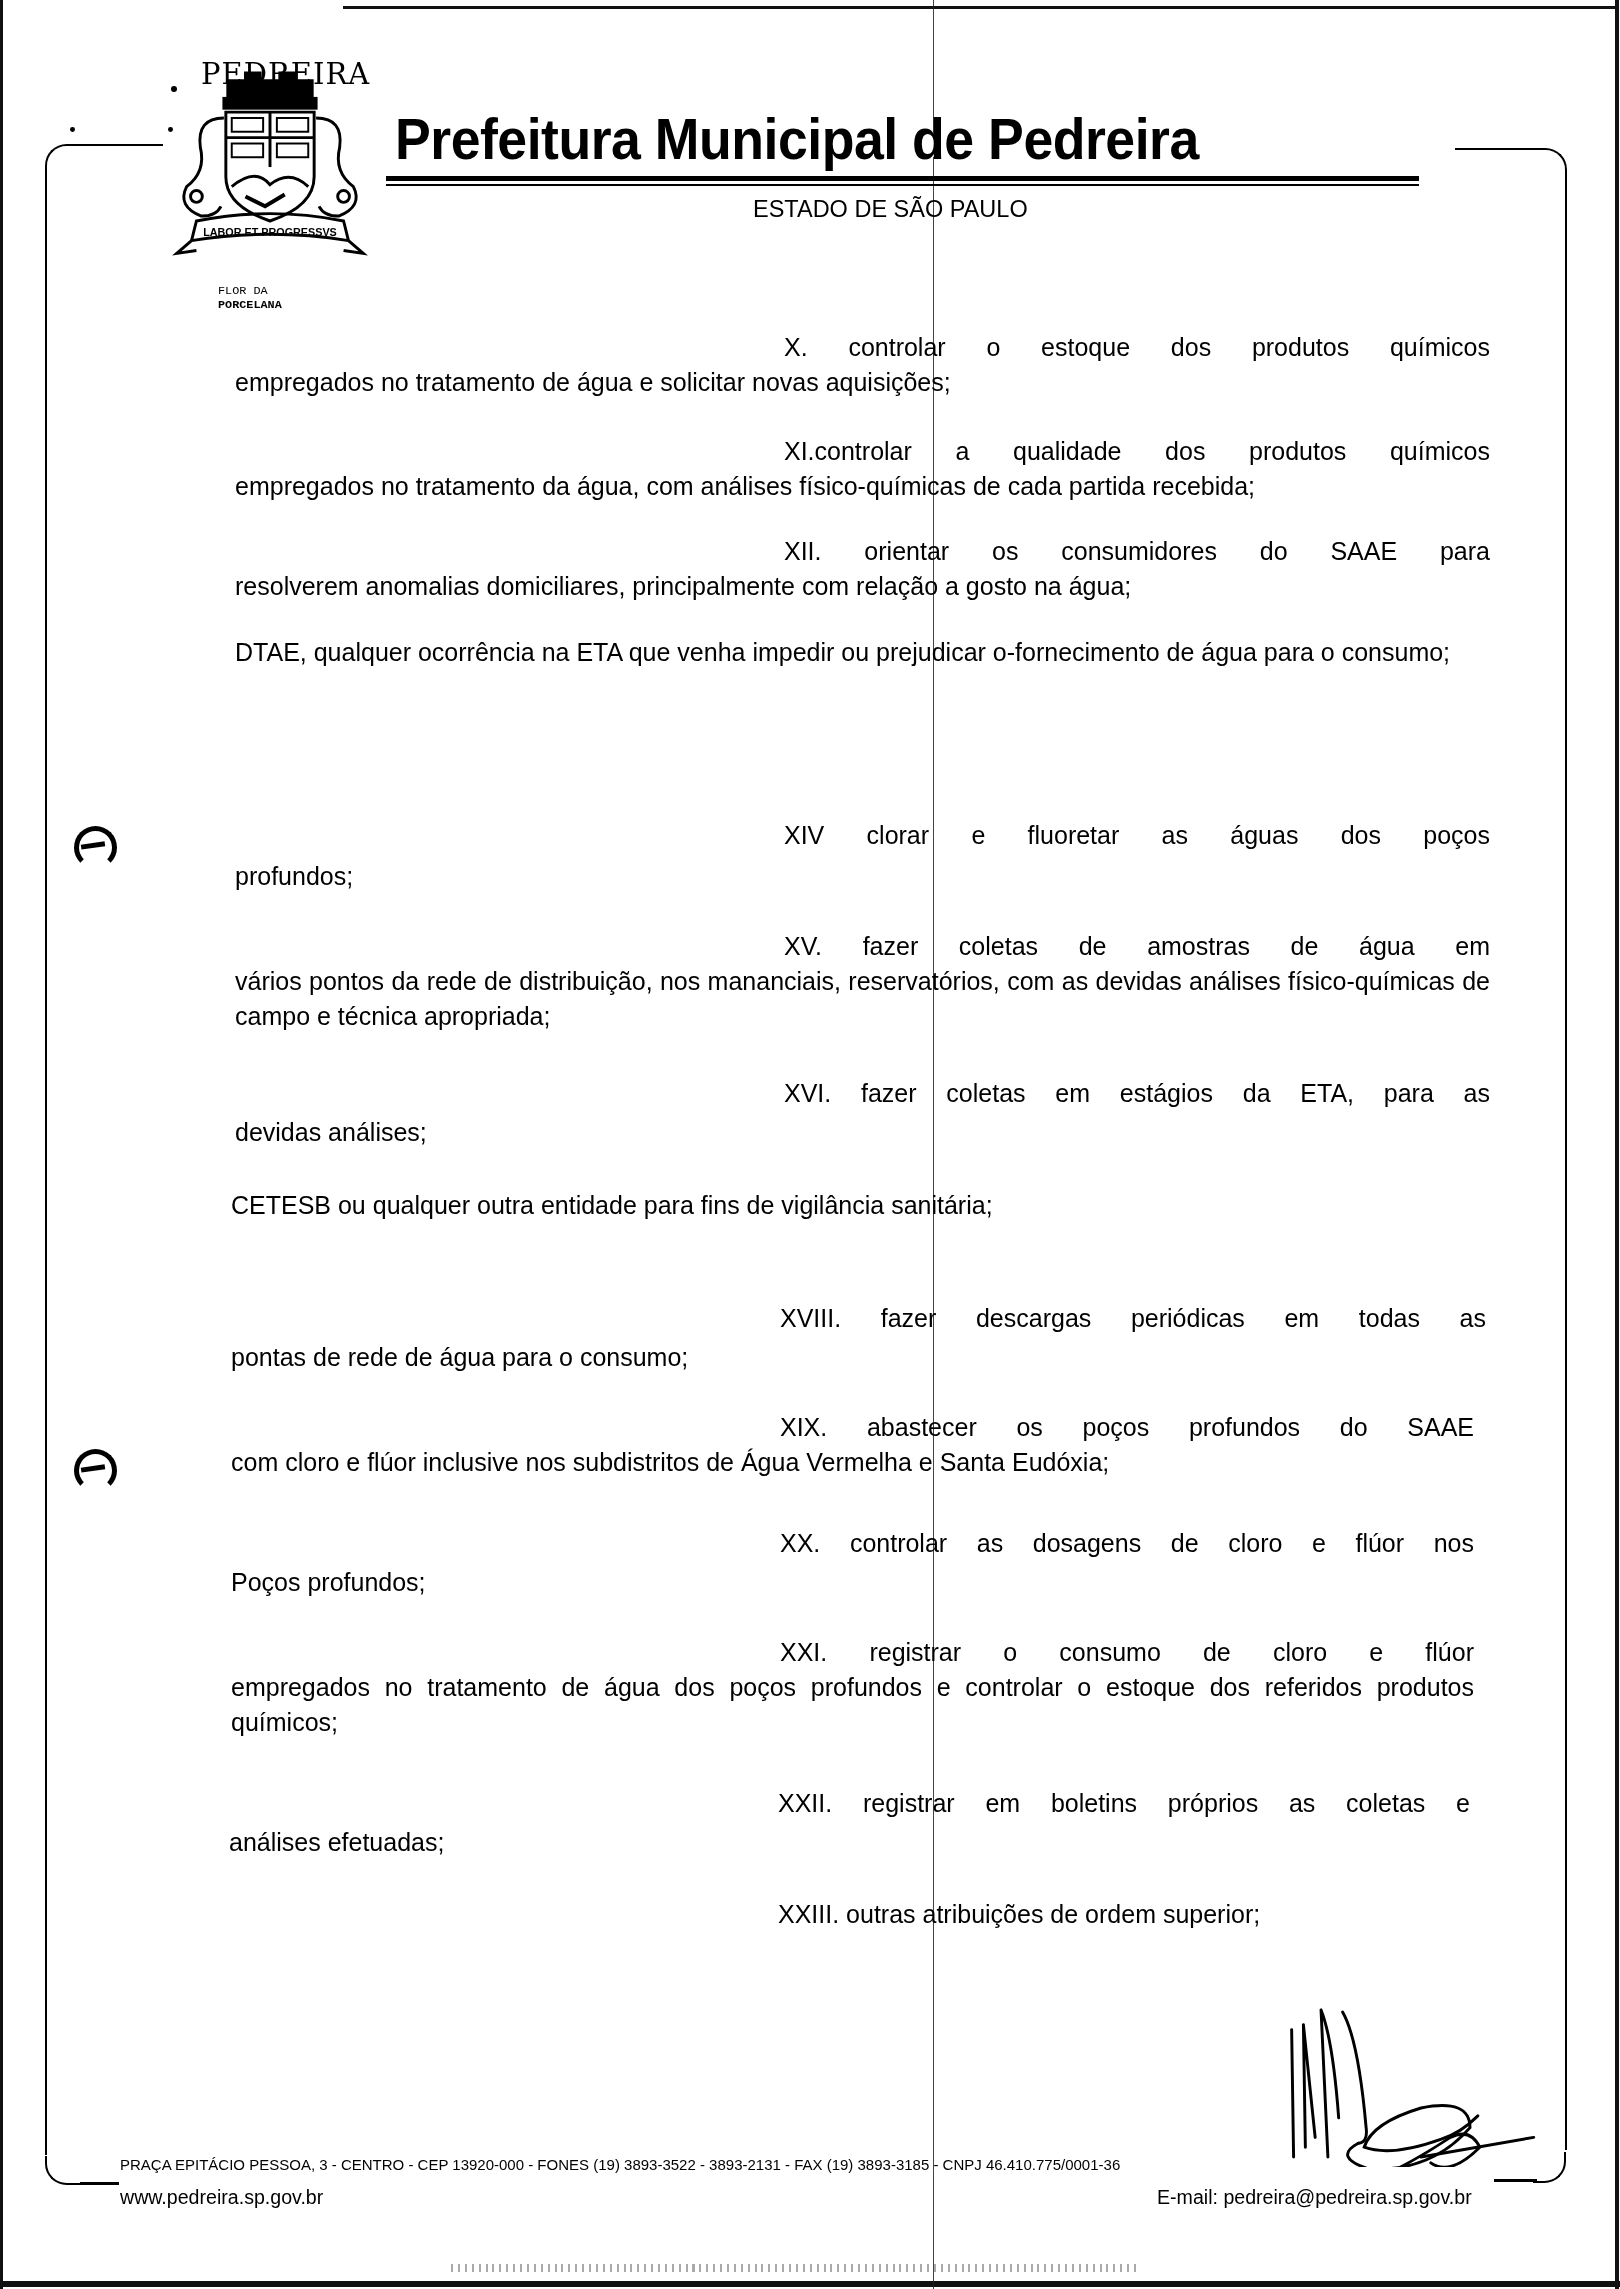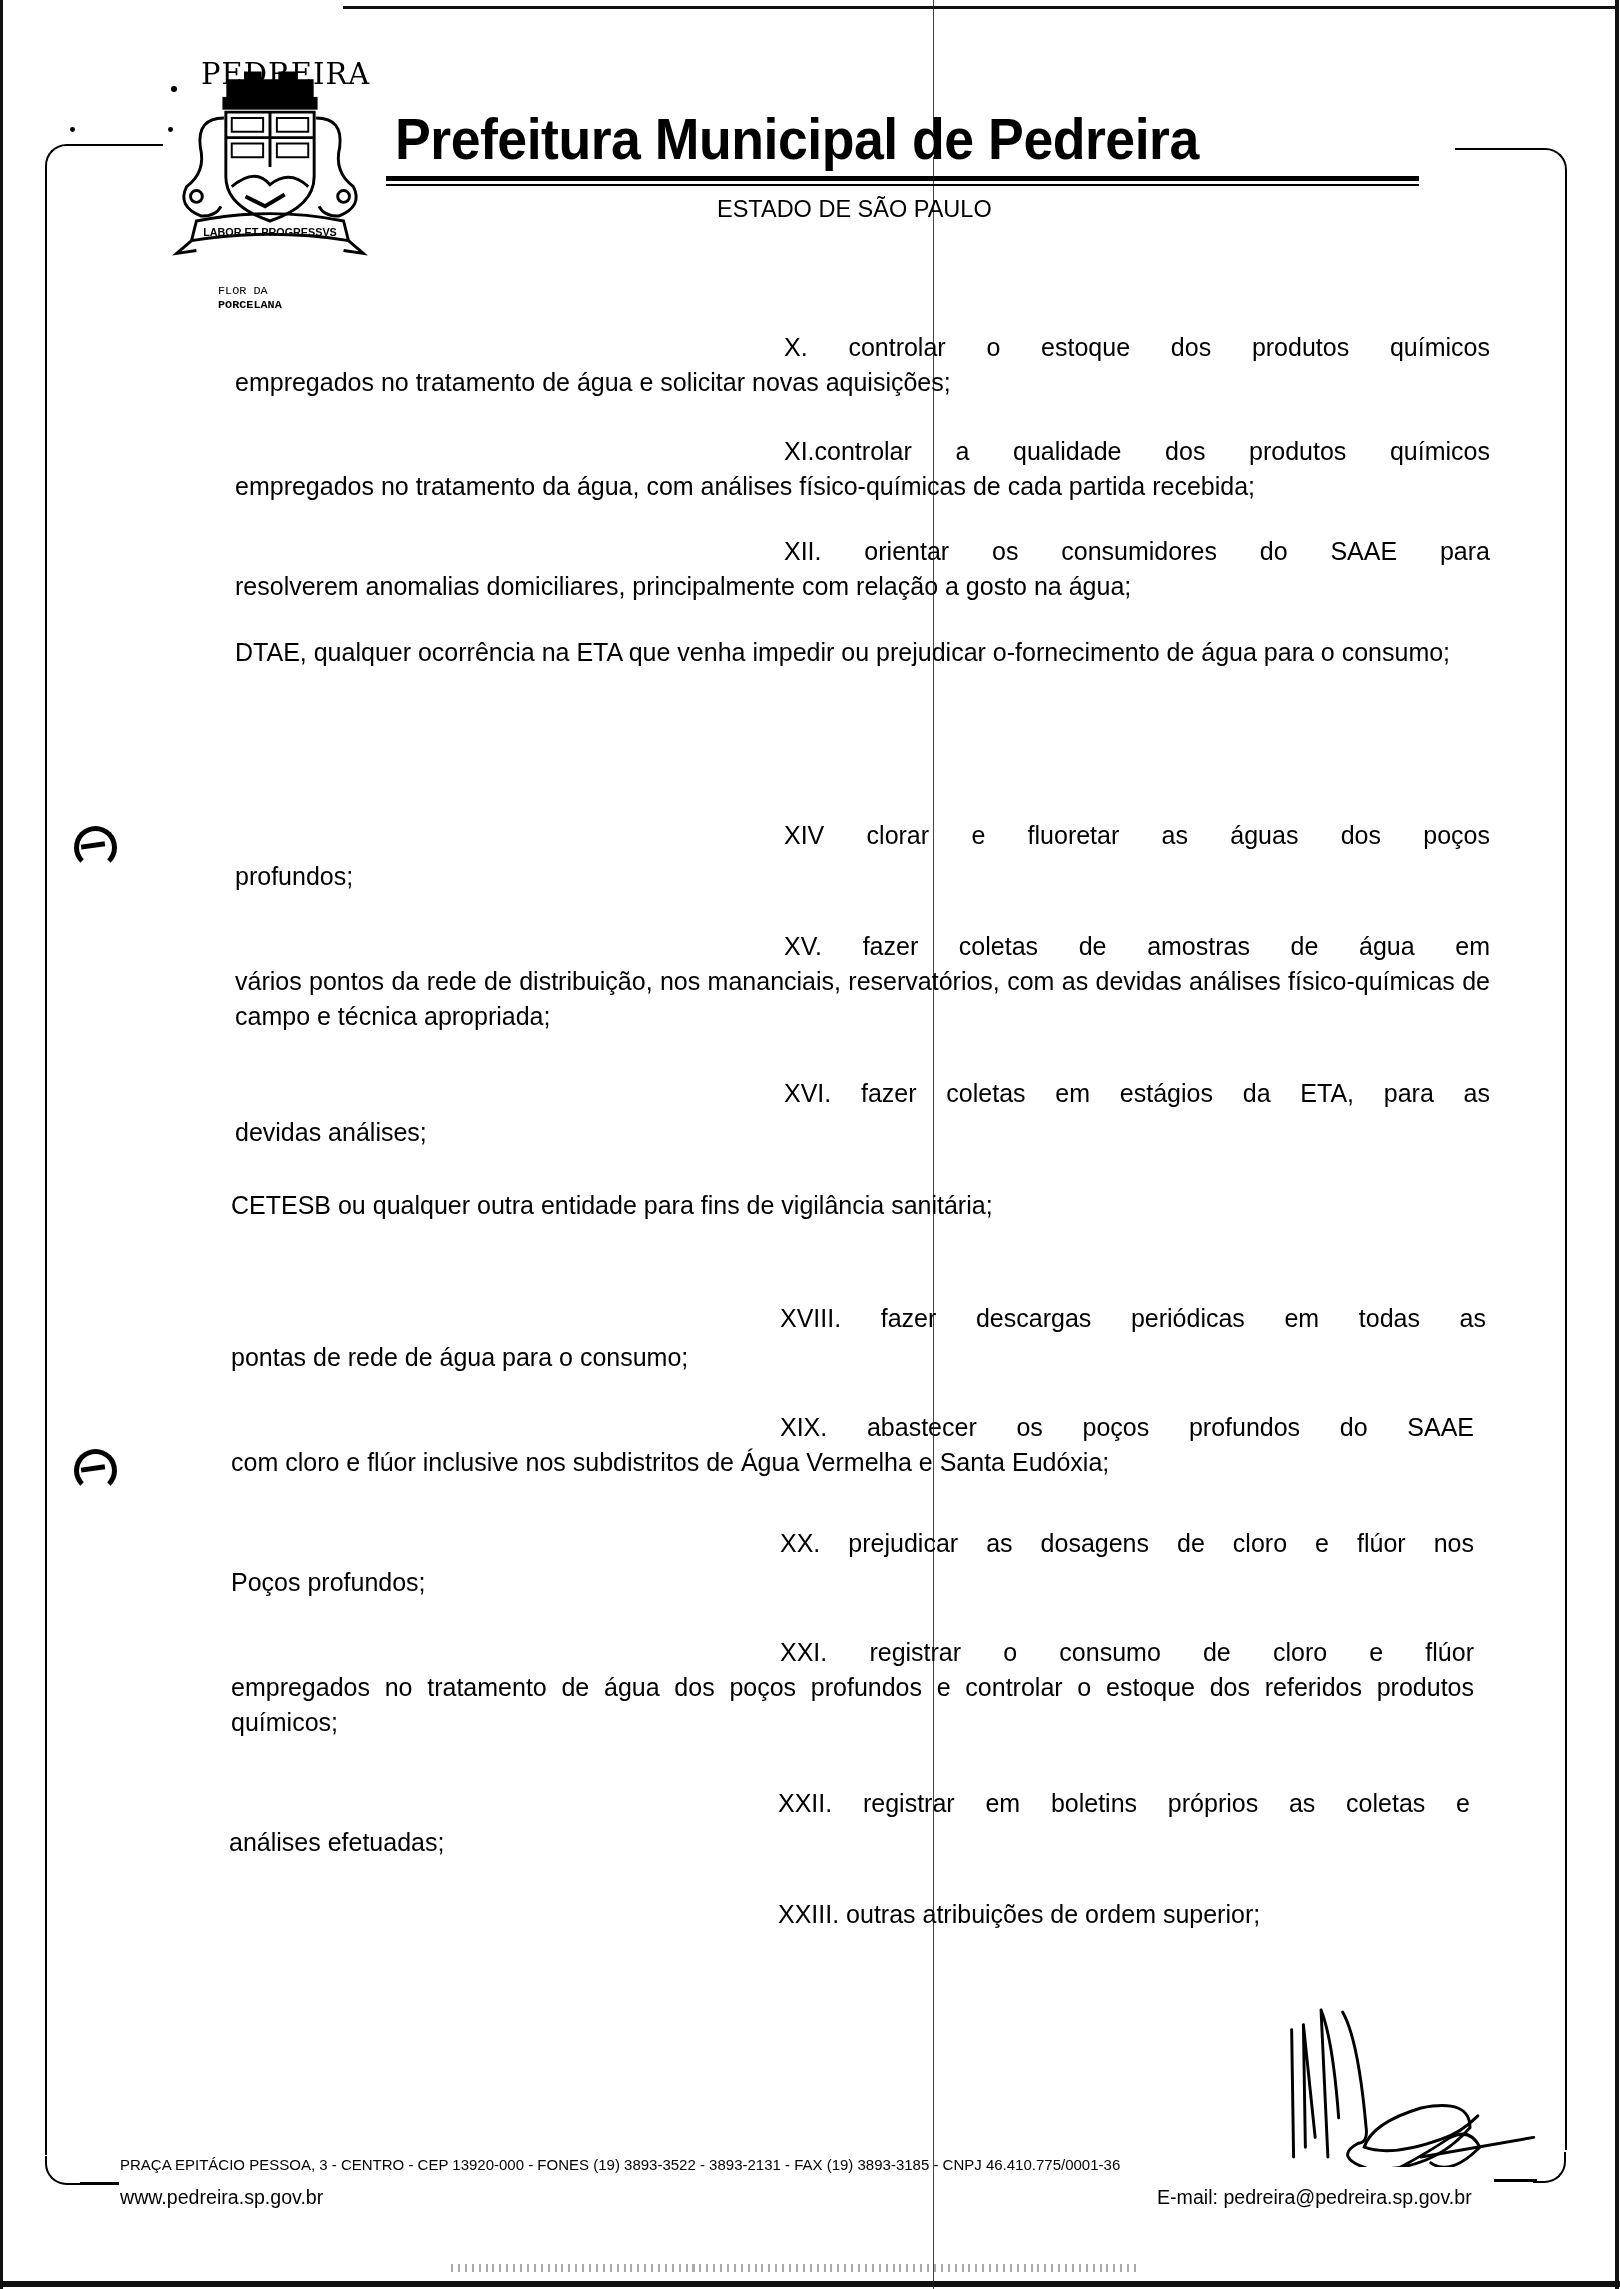--- a/index.html
+++ b/index.html
@@ -29,21 +29,21 @@
   .crest-motto-top { position:absolute; left: 201px; top: 57px; width: 147px; text-align:center;
     font-family: "DejaVu Serif", serif; font-size: 29px; letter-spacing: 1px; }
   .crest-label { position:absolute; font-family: Liberation Mono, monospace; font-weight: bold; text-align:left;margin-top:36px; }
   .crest-flor { left: 218px; top: 248px; width: 118px; font-size: 11.8px; font-weight: normal; }
   .crest-porc { left: 218px; top: 262px; width: 118px; font-size: 11.8px; font-weight: bold; }
 
   .org-title { position: absolute; left: 395px; top: 106px; font-size: 57px; font-weight: bold;
     letter-spacing: -0.5px; white-space: nowrap; transform: scaleX(0.94); transform-origin: left top; }
   .title-rule-thick { position: absolute; left: 386px; top: 176px; width: 1033px; height: 4.9px; background:#000; }
   .title-rule-thin { position: absolute; left: 386px; top: 184px; width: 1033px; height: 2px; background:#000; }
-  .state-label { position: absolute; left: 717px; top: 196px; font-size: 23.5px; white-space: nowrap; }
+  .state-label { position: absolute; left: 753px; top: 196px; font-size: 23.5px; white-space: nowrap; }
 
   
   .item { position: absolute; left: 235px; width: 1255px; font-size: 25px; line-height: 35px; }
   .item .first-line { display:block; text-indent: 549px; text-align: justify; text-align-last: justify; }
   .item .rest { display:block; text-align: justify; }
   .item .rest.last { text-align-last: left; }
 
   .margin-mark { position:absolute; width: 33px; height: 33px; border: 5.9px solid #000; border-radius: 50%;
     border-bottom-color: transparent; }
   .margin-mark::after { content:""; position:absolute; left: 2px; top: 11.8px; width: 23.5px; height: 4.9px; background:#000; transform: rotate(-8deg); }
@@ -152,21 +152,21 @@
   </div>
   <div class="item" style="top:1299px;left:231px;line-height:39px;">
     <span class="first-line">XVIII. fazer descargas periódicas em todas as</span>
     <span class="rest last">pontas de rede de água para o consumo;</span>
   </div>
   <div class="item" style="top:1410px;left:231px;width:1243px;">
     <span class="first-line">XIX. abastecer os poços profundos do SAAE</span>
     <span class="rest last">com cloro e flúor inclusive nos subdistritos de Água Vermelha e Santa Eudóxia;</span>
   </div>
   <div class="item" style="top:1524px;left:231px;width:1243px;line-height:39px;">
-    <span class="first-line">XX. prejudicar as dosagens de cloro e flúor nos</span>
+    <span class="first-line">XX. controlar as dosagens de cloro e flúor nos</span>
     <span class="rest last">Poços profundos;</span>
   </div>
   <div class="item" style="top:1635px;left:231px;width:1243px;">
     <span class="first-line">XXI. registrar o consumo de cloro e flúor</span>
     <span class="rest last">empregados no tratamento de água dos poços profundos e controlar o estoque dos referidos produtos químicos;</span>
   </div>
   <div class="item" style="top:1784px;left:229px;width:1241px;line-height:39px;">
     <span class="first-line">XXII. registrar em boletins próprios as coletas e</span>
     <span class="rest last">análises efetuadas;</span>
   </div>

